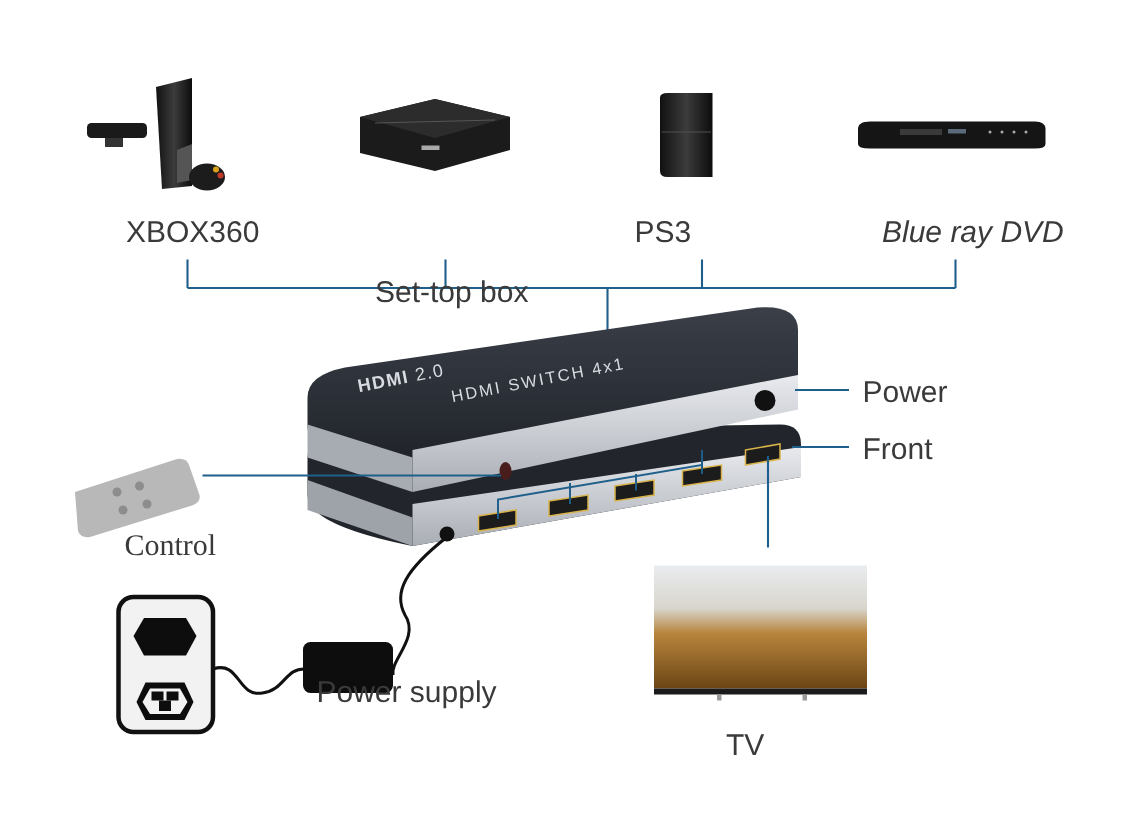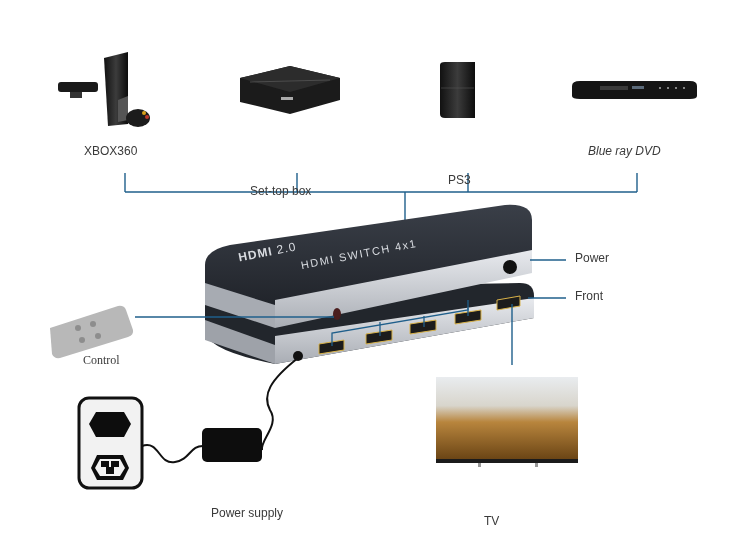--- a/index.html
+++ b/index.html
@@ -1,19 +1,19 @@
 <!DOCTYPE html>
 <html><head>
 <meta charset="utf-8">
 <style>
   html, body { margin:0; padding:0; background:#ffffff; }
   body { width:750px; height:549px; position:relative; overflow:hidden;
          font-family:"Liberation Sans", sans-serif; color:#333; }
   .abs { position:absolute; }
-  .label { position:absolute; font-size:12px; color:#3a3a3a; white-space:nowrap; }
+  .label { position:absolute; font-size:20px; color:#3a3a3a; white-space:nowrap; }
   svg { position:absolute; left:0; top:0; }
 </style>
 </head>
 <body>
 
 <svg width="750" height="549" viewBox="0 0 750 549">
   <defs>
     <linearGradient id="topg" x1="0" y1="0" x2="0" y2="1">
       <stop offset="0" stop-color="#3a3f48"></stop>
         <stop offset="1" stop-color="#1d2026"></stop>
@@ -143,20 +143,20 @@
 </svg>
 
 <div class="abs" style="left:238px;top:245px;font-weight:bold;font-size:12px;color:#d8dbe0;transform:rotate(-11deg);letter-spacing:1px;">
   <span>HDMI</span>
   <span style="font-weight:normal;">2.0</span>
 </div>
 <div class="abs" style="left:300px;top:248px;font-size:11px;color:#d8dbe0;transform:rotate(-11deg);letter-spacing:1.5px;">HDMI SWITCH 4x1</div>
 
 <div class="label" style="left:84px;top:144px;">XBOX360</div>
 <div class="label" style="left:250px;top:144px;margin-top:40px;">Set-top box</div>
-<div class="label" style="left:448px;top:144px;margin-top:29px;">PS3</div>
+<div class="label" style="left:423px;top:144px;">PS3</div>
 <div class="label" style="left:588px;top:144px;font-style:italic;">Blue ray DVD</div>
 
 <div class="label" style="left:575px;top:251px;">Power</div>
 <div class="label" style="left:575px;top:289px;">Front</div>
 <div class="label" style="left:83px;top:353px;font-family:Liberation Serif, serif;">Control</div>
-<div class="label" style="left:211px;top:506px;">Power supply</div>
-<div class="label" style="left:484px;top:514px;">TV</div>
+<div class="label" style="left:211px;top:451px;">Power supply</div>
+<div class="label" style="left:484px;top:486px;">TV</div>
 
 </body></html>

